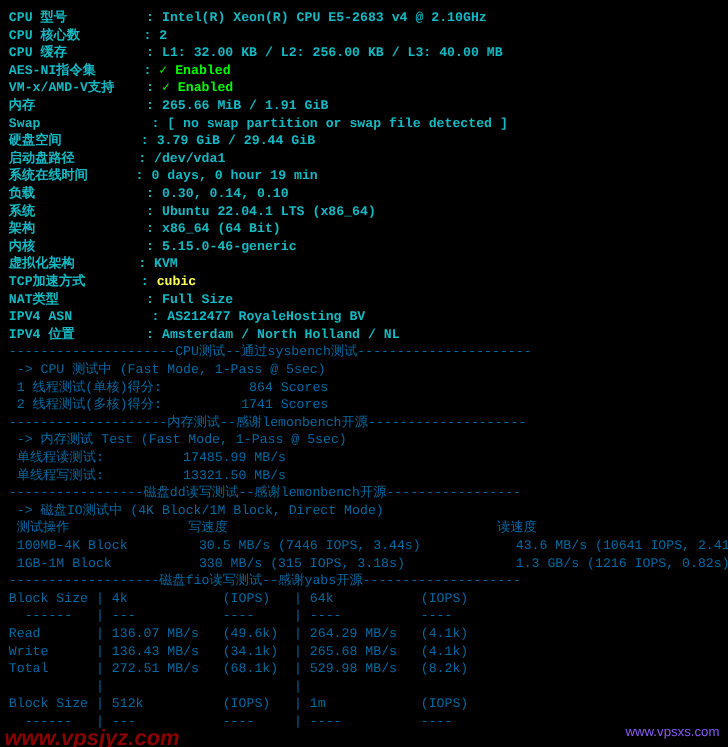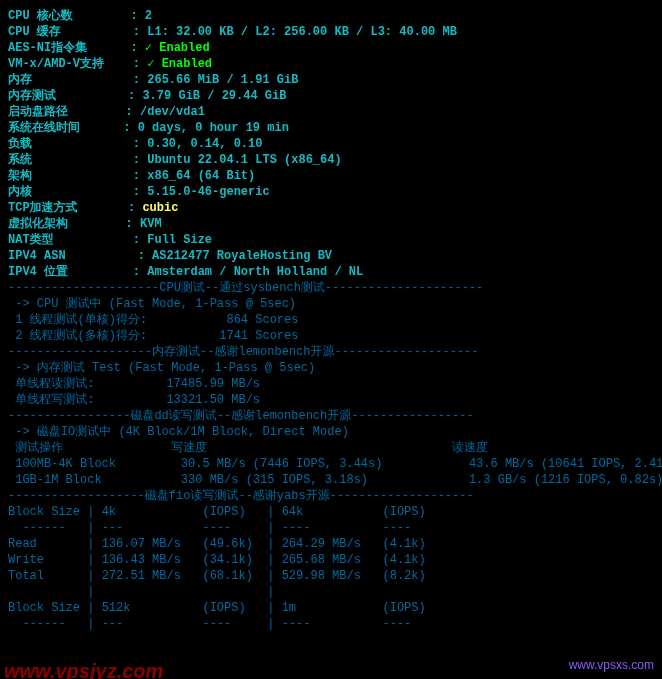--- a/index.html
+++ b/index.html
@@ -36,34 +36,36 @@
     bottom: 6px;
     color: #8b5cf6;
     font-family: Arial, sans-serif;
     font-size: 12px;
   }
 </style>
 </head>
 <body>
 
 <div>
+<div class="row"><span class="cyanb">CPU 型号          </span><span class="cyanb pad1"></span><span class="cyanb">: </span><span class="cyanb">Intel(R) Xeon(R) CPU E5-2683 v4 @ 2.10GHz</span></div>
 <div class="row"><span class="cyanb">CPU 核心数        </span><span class="cyanb pad2"></span><span class="cyanb">: </span><span class="cyanb">2</span></div>
 <div class="row"><span class="cyanb">CPU 缓存          </span><span class="cyanb pad3"></span><span class="cyanb">: </span><span class="cyanb">L1: 32.00 KB / L2: 256.00 KB / L3: 40.00 MB</span></div>
 <div class="row"><span class="cyanb">AES-NI指令集      </span><span class="cyanb pad4"></span><span class="cyanb">: </span><span class="greenb">✓ Enabled</span></div>
 <div class="row"><span class="cyanb">VM-x/AMD-V支持    </span><span class="cyanb pad5"></span><span class="cyanb">: </span><span class="greenb">✓ Enabled</span></div>
 <div class="row"><span class="cyanb">内存              </span><span class="cyanb pad6"></span><span class="cyanb">: </span><span class="cyanb">265.66 MiB / 1.91 GiB</span></div>
-<div class="row"><span class="cyanb">内存测试          </span><span class="cyanb pad8"></span><span class="cyanb">: </span><span class="cyanb">3.79 GiB / 29.44 GiB</span></div>
+<div class="row"><span class="cyanb">Swap              </span><span class="cyanb pad7"></span><span class="cyanb">: </span><span class="cyanb">[ no swap partition or swap file detected ]</span></div>
+<div class="row"><span class="cyanb">硬盘空间          </span><span class="cyanb pad8"></span><span class="cyanb">: </span><span class="cyanb">3.79 GiB / 29.44 GiB</span></div>
 <div class="row"><span class="cyanb">启动盘路径        </span><span class="cyanb pad9"></span><span class="cyanb">: </span><span class="cyanb">/dev/vda1</span></div>
 <div class="row"><span class="cyanb">系统在线时间      </span><span class="cyanb pad10"></span><span class="cyanb">: </span><span class="cyanb">0 days, 0 hour 19 min</span></div>
 <div class="row"><span class="cyanb">负载              </span><span class="cyanb pad11"></span><span class="cyanb">: </span><span class="cyanb">0.30, 0.14, 0.10</span></div>
 <div class="row"><span class="cyanb">系统              </span><span class="cyanb pad11"></span><span class="cyanb">: </span><span class="cyanb">Ubuntu 22.04.1 LTS (x86_64)</span></div>
 <div class="row"><span class="cyanb">架构              </span><span class="cyanb pad11"></span><span class="cyanb">: </span><span class="cyanb">x86_64 (64 Bit)</span></div>
 <div class="row"><span class="cyanb">内核              </span><span class="cyanb pad11"></span><span class="cyanb">: </span><span class="cyanb">5.15.0-46-generic</span></div>
+<div class="row"><span class="cyanb">虚拟化架构        </span><span class="cyanb pad13"></span><span class="cyanb">: </span><span class="cyanb">KVM</span></div>
 <div class="row"><span class="cyanb">TCP加速方式       </span><span class="cyanb pad12"></span><span class="cyanb">: </span><span class="yellowb">cubic</span></div>
-<div class="row"><span class="cyanb">虚拟化架构        </span><span class="cyanb pad13"></span><span class="cyanb">: </span><span class="cyanb">KVM</span></div>
 <div class="row"><span class="cyanb">NAT类型           </span><span class="cyanb pad14"></span><span class="cyanb">: </span><span class="cyanb">Full Size</span></div>
 <div class="row"><span class="cyanb">IPV4 ASN          </span><span class="cyanb pad15"></span><span class="cyanb">: </span><span class="cyanb">AS212477 RoyaleHosting BV</span></div>
 <div class="row"><span class="cyanb">IPV4 位置         </span><span class="cyanb pad16"></span><span class="cyanb">: </span><span class="cyanb">Amsterdam / North Holland / NL</span></div>
 </div>
 
 <div class="row grey"><span class="dashL">---------------------</span><span>CPU测试--通过sysbench测试</span><span class="dashR">----------------------</span></div>
 <div class="row grey"> -&gt; CPU 测试中 (Fast Mode, 1-Pass @ 5sec)</div>
 <div class="row grey"><span> 1 线程测试(单核)得分: </span><span class="padA">          </span><span>864 Scores</span></div>
 <div class="row grey"><span> 2 线程测试(多核)得分: </span><span class="padB">         </span><span>1741 Scores</span></div>
 

